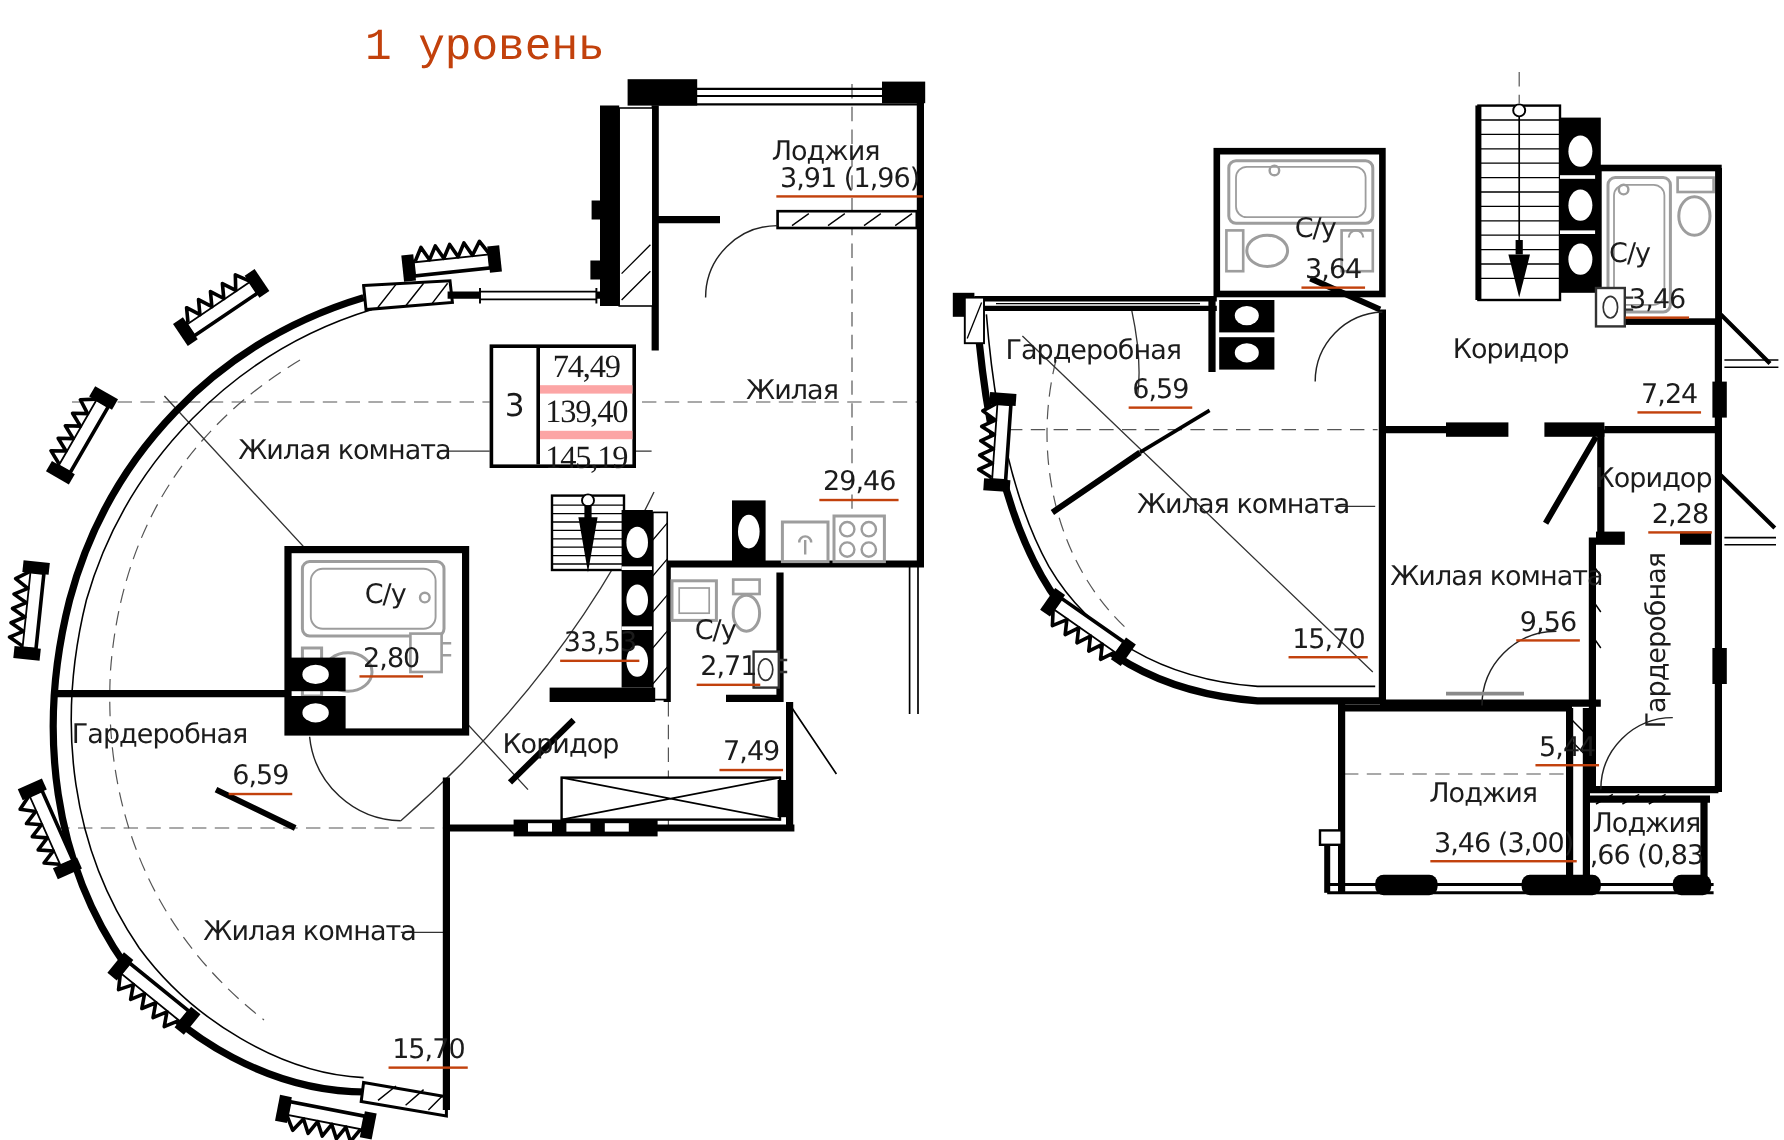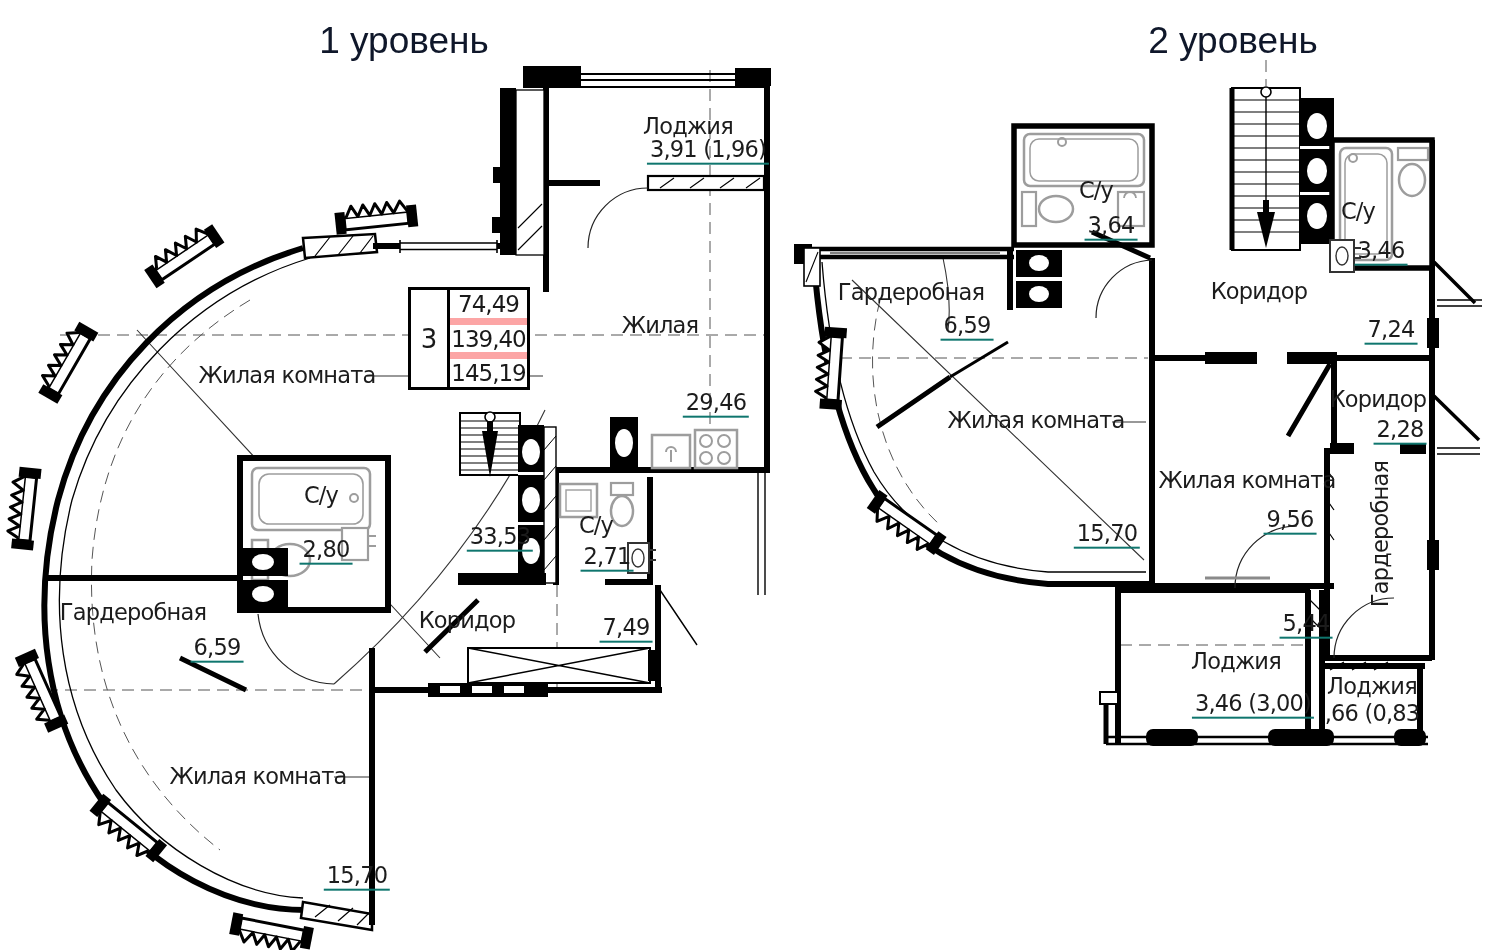--- a/index.html
+++ b/index.html
@@ -1,28 +1,28 @@
 <!DOCTYPE html>
 <html><head>
 <meta charset="utf-8">
 <style>
   html,body{margin:0;padding:0;background:#fff;}
   #canvas{position:relative;width:1487px;height:950px;background:#fff;overflow:hidden;
           font-family:"DejaVu Sans",sans-serif;color:#1a1a1a;}
   svg{position:absolute;left:0;top:0;}
   .lbl{position:absolute;transform:translate(-50%,-50%);white-space:nowrap;
        font-size:22.5px;letter-spacing:-0.8px;color:#1c1c1c;line-height:1.05;}
-  .num{border-bottom:2px solid #0f766e;padding:0 3px 1px 3px;}
+  .num{border-bottom:2px solid #c2410c;padding:0 3px 1px 3px;}
   .v{transform:translate(-50%,-50%) rotate(-90deg);}
-  .title{font-size:37px;letter-spacing:0;font-family:Liberation Sans, sans-serif;color:#0f172a;}
+  .title{font-size:37px;letter-spacing:0;font-family:Liberation Mono, monospace;color:#c2410c;}
   #info-table{position:absolute;left:408px;top:287px;width:122px;height:103px;
       border:3px solid #000;display:flex;background:#fff;box-sizing:border-box;}
   #info-table .c1{width:36px;border-right:3px solid #000;display:flex;align-items:center;justify-content:center;font-size:26px;}
   #info-table .c2{flex:1;display:flex;flex-direction:column;}
-  #info-table .c2 div{flex:1;display:flex;align-items:center;justify-content:center;font-size:23px;letter-spacing:-1px;}
+  #info-table .c2 div{flex:1;display:flex;align-items:center;justify-content:center;font-size:27px;letter-spacing:-1px;font-family:Liberation Serif, serif;}
   #info-table .c2 div+div{border-top:7px solid #fca5a5;}
 </style>
 </head>
 <body>
 
 <div id="canvas">
 
 <svg width="1487" height="950" viewBox="0 0 1487 950">
   <defs>
     <g id="zz">
@@ -249,21 +249,20 @@
       <path d="M1106,700 V744" stroke="#000" stroke-width="5"></path>
       <rect x="1100" y="692" width="18" height="12" fill="#fff" stroke="#000" stroke-width="2"></rect>
       <rect x="1146" y="729" width="52" height="17" rx="7" fill="#000"></rect>
       <rect x="1268" y="729" width="66" height="17" rx="7" fill="#000"></rect>
       <rect x="1394" y="729" width="32" height="17" rx="7" fill="#000"></rect>
     </g>
   </g>
 </svg>
 
   <div class="lbl title" style="left:404px;top:41px">1 уровень</div>
-  <div class="lbl title" style="left:1233px;top:41px">2 уровень</div>
 
   <div id="info-table">
     <div class="c1">3</div>
     <div class="c2">
       <div>74,49</div>
       <div>139,40</div>
       <div>145,19</div>
     </div>
   </div>
 

